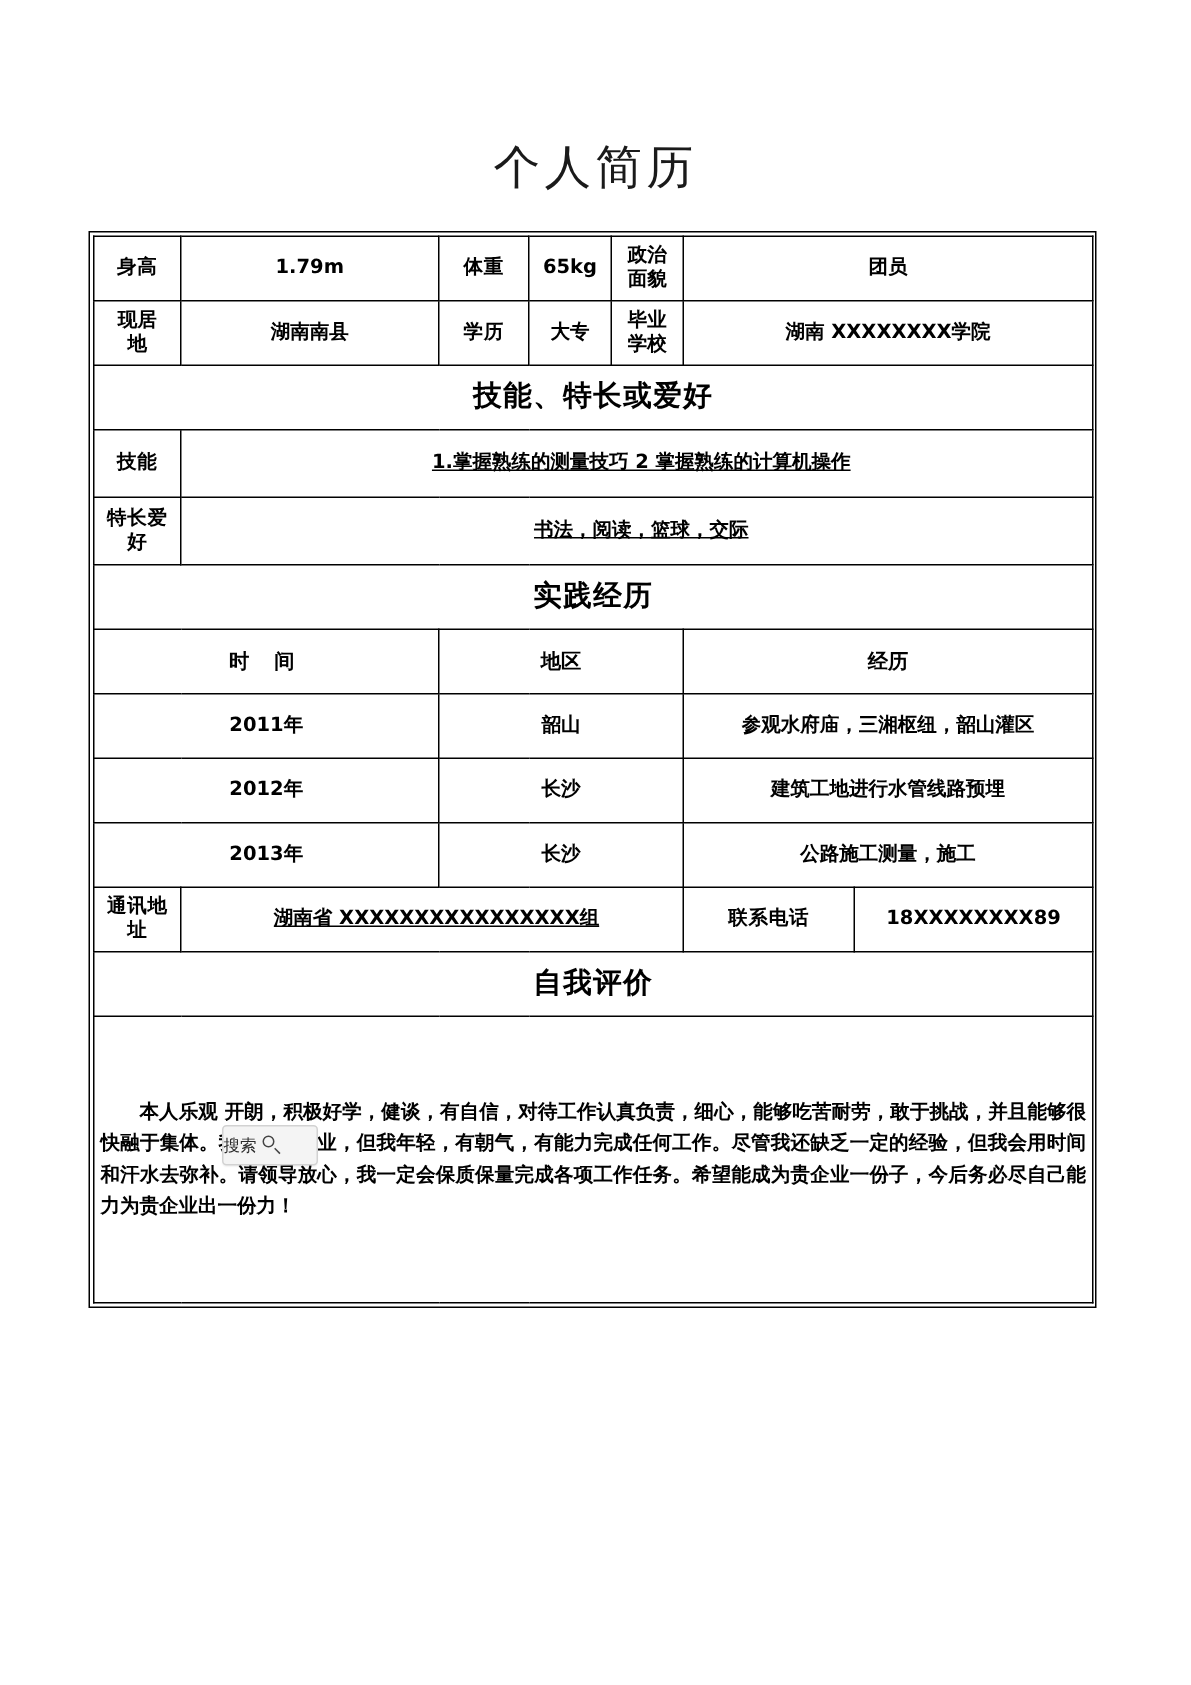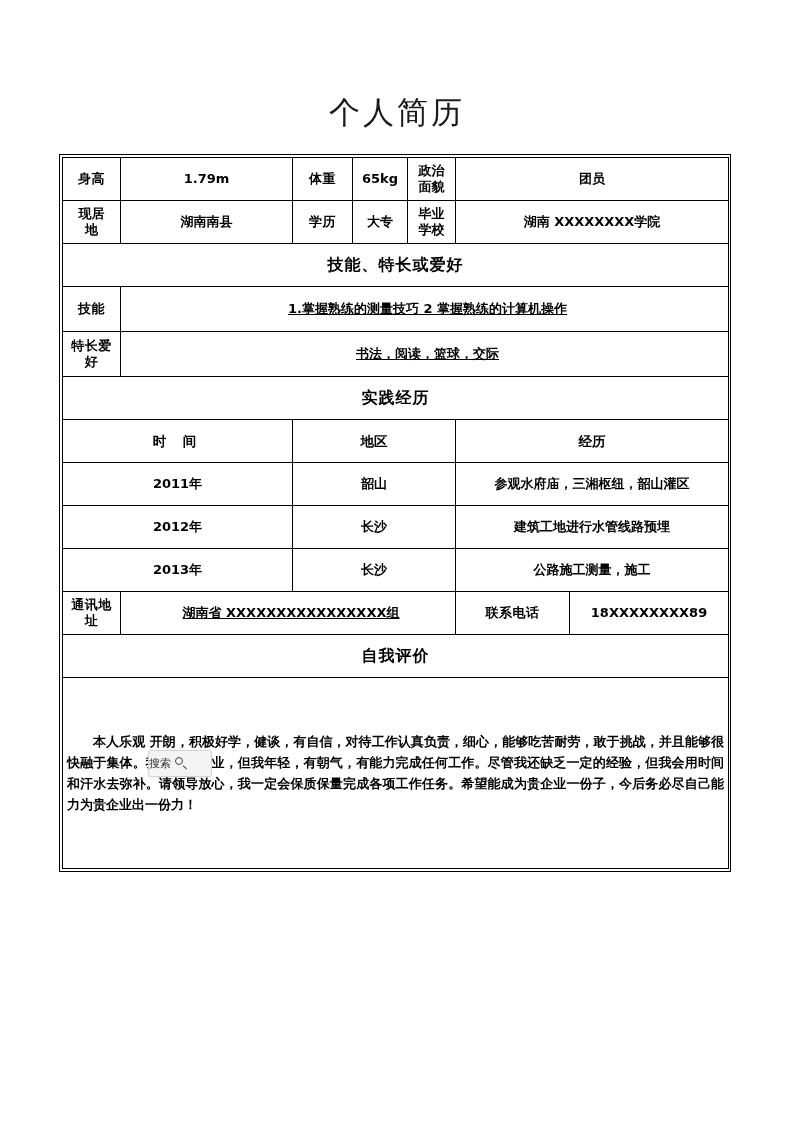--- a/index.html
+++ b/index.html
@@ -91,21 +91,21 @@
   .val-sm {
     font-weight: 700;
     font-size: 12px;
   }
   .left {
     text-align: left;
     padding-left: 10px !important;
     text-decoration: underline;
   }
   .section-head {
-    font-size: 16px;
+    font-size: 19px;
     font-weight: 700;
     letter-spacing: 1px;
   }
   .col-head {
     font-size: 13.5px;
     font-weight: 700;
   }
   .time-head {
     letter-spacing: 6px;
     padding-left: 6px;

